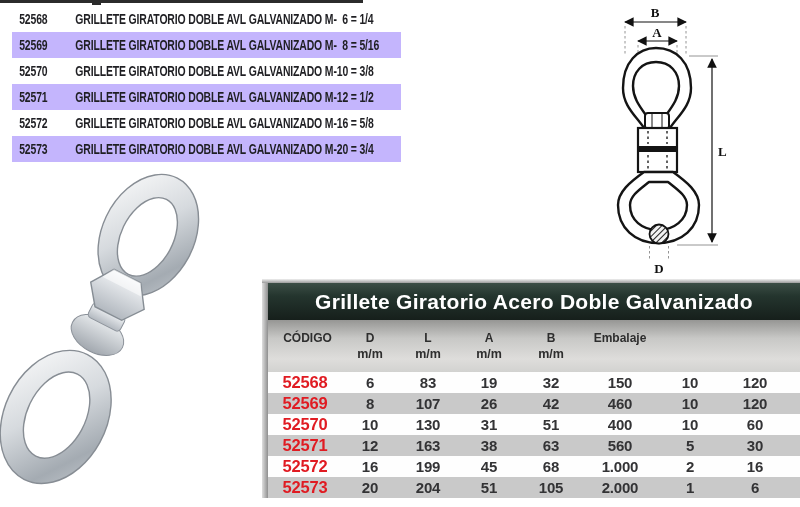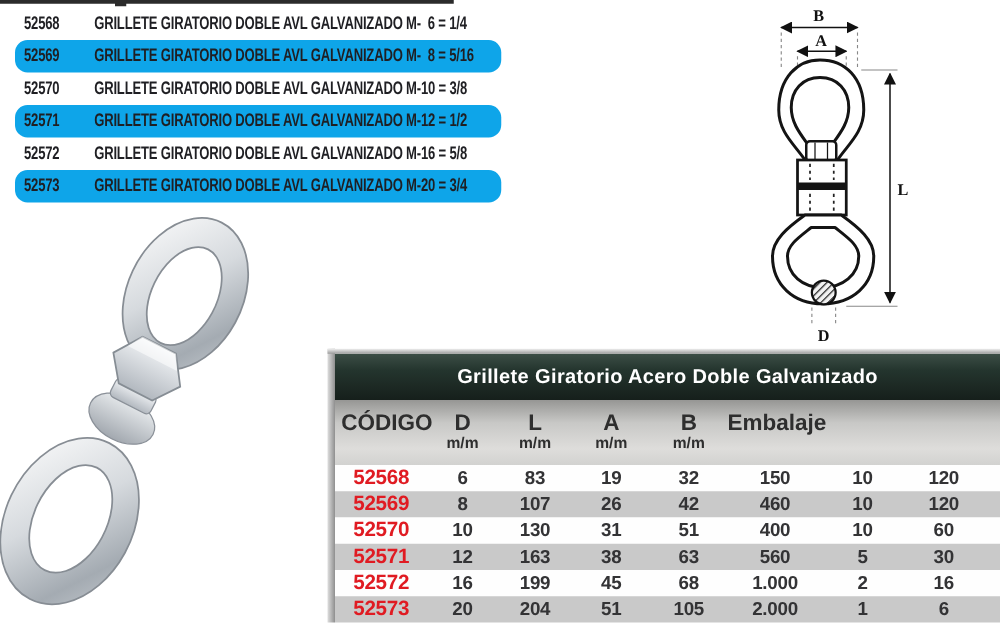--- a/index.html
+++ b/index.html
@@ -7,21 +7,21 @@
     position:relative; width:800px; height:507px; overflow:hidden;
     background:#ffffff; font-family:"Liberation Sans", sans-serif;
   }
   
   .top-rule { position:absolute; left:0; top:0; width:363px; height:3px; background:#2b2b2b; }
   .top-rule-tick { position:absolute; left:92px; top:0; width:9px; height:5px; background:#2b2b2b; }
 
   
   .plist { position:absolute; left:0; top:6px; width:390px; }
   .prow { position:absolute; left:12px; width:389px; height:26px; }
-  .prow.alt { background:#0ea5e9;border-radius:10px; }
+  .prow.alt { background:#c4b5fd; }
   .prow-inner {
     display:inline-block; transform:scaleX(0.72); transform-origin:0 50%;
     white-space:pre; font-size:14.5px; font-weight:700; color:#1f1f23;
     line-height:26px; padding-left:10px; letter-spacing:-0.2px;
   }
   .p-code { display:inline-block; width:78px; }
 
   
   .diagram { position:absolute; left:585px; top:2px; width:160px; height:276px; }
   .dim-label { font-family:"Liberation Serif", serif; font-weight:700; font-size:13px; fill:#111; }
@@ -38,31 +38,31 @@
     content:""; position:absolute; left:-6px; top:-4px; width:6px; height:calc(100% + 4px);
     background:linear-gradient(90deg,#dedede,#8f8f8f);
   }
   .spec-table::after {
     content:""; position:absolute; left:-6px; top:-4px; width:calc(100% + 6px); height:4px;
     background:linear-gradient(180deg,#efefef,#9c9c9c);
   }
   .t-title {
     height:37px; line-height:37px; text-align:center;
     background:linear-gradient(180deg,#3c4e46 0%,#24352e 35%,#161f1b 100%);
-    color:#ffffff; font-size:16px; font-weight:700; letter-spacing:0.3px;
+    color:#ffffff; font-size:21px; font-weight:700; letter-spacing:0.3px;
     width:532px; margin-right:-12px;
   }
   .t-head {
     display:grid; grid-template-columns:74px 56px 60px 62px 62px 76px 64px 66px;
     height:52px; width:532px; margin-right:-12px; box-sizing:border-box; padding-right:12px;
     background:linear-gradient(180deg,#969694 0%,#c8c8c6 35%,#dedddb 75%,#d2d2d0 100%);
     align-content:center;
   }
   .hcell { text-align:center; color:#2e2e2e; font-weight:700; }
-  .hcell .h-main { font-size:18px; line-height:17px;text-align:center; }
+  .hcell .h-main { font-size:12px; line-height:17px;text-align:center; }
   .hcell .h-sub  { font-size:12.5px; line-height:15px; }
   .hcell.first { text-align:left; padding-left:5px; }
   .trow {
     display:grid; grid-template-columns:74px 56px 60px 62px 62px 76px 64px 66px;
     height:21px; align-items:center; width:532px; margin-right:-12px;
     box-sizing:border-box; padding-right:12px; background:#fefefe;
   }
   .trow.alt { background:#c9c9c9; }
   .tcell { text-align:center; font-size:15px; font-weight:700; color:#333335; letter-spacing:-0.2px; }
   .tcell.code { color:#e01b22; font-size:16.5px; }

